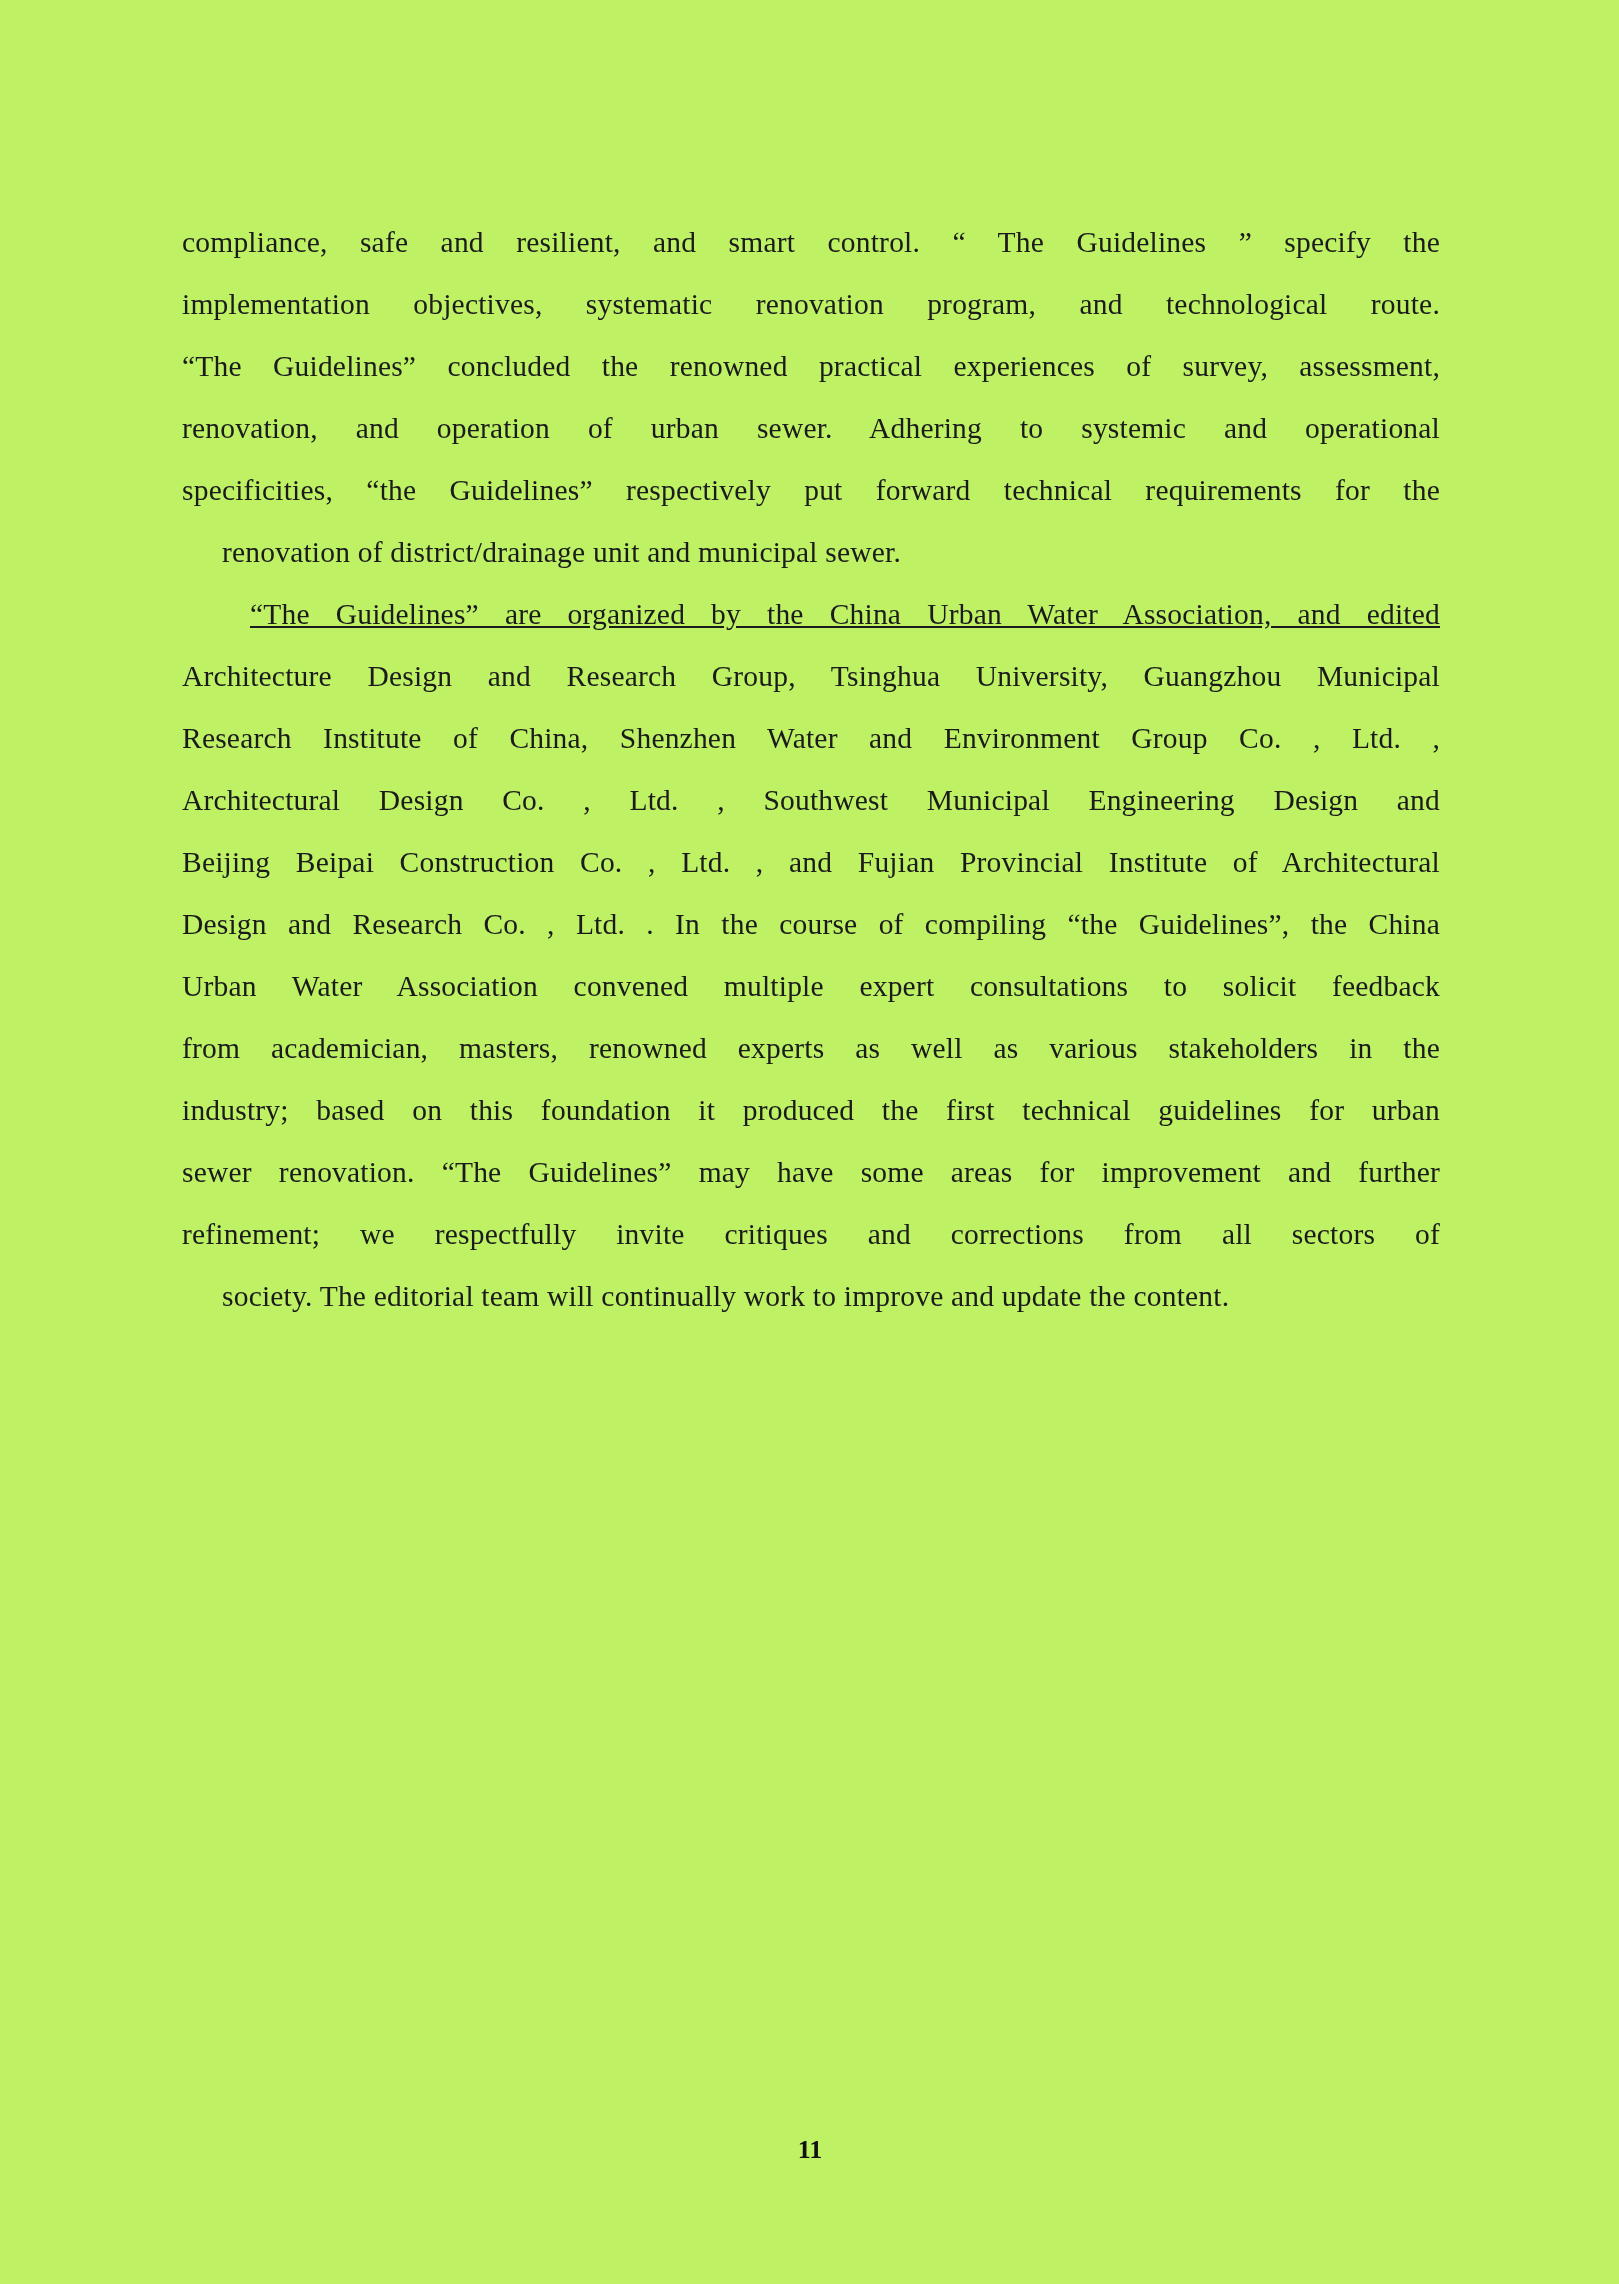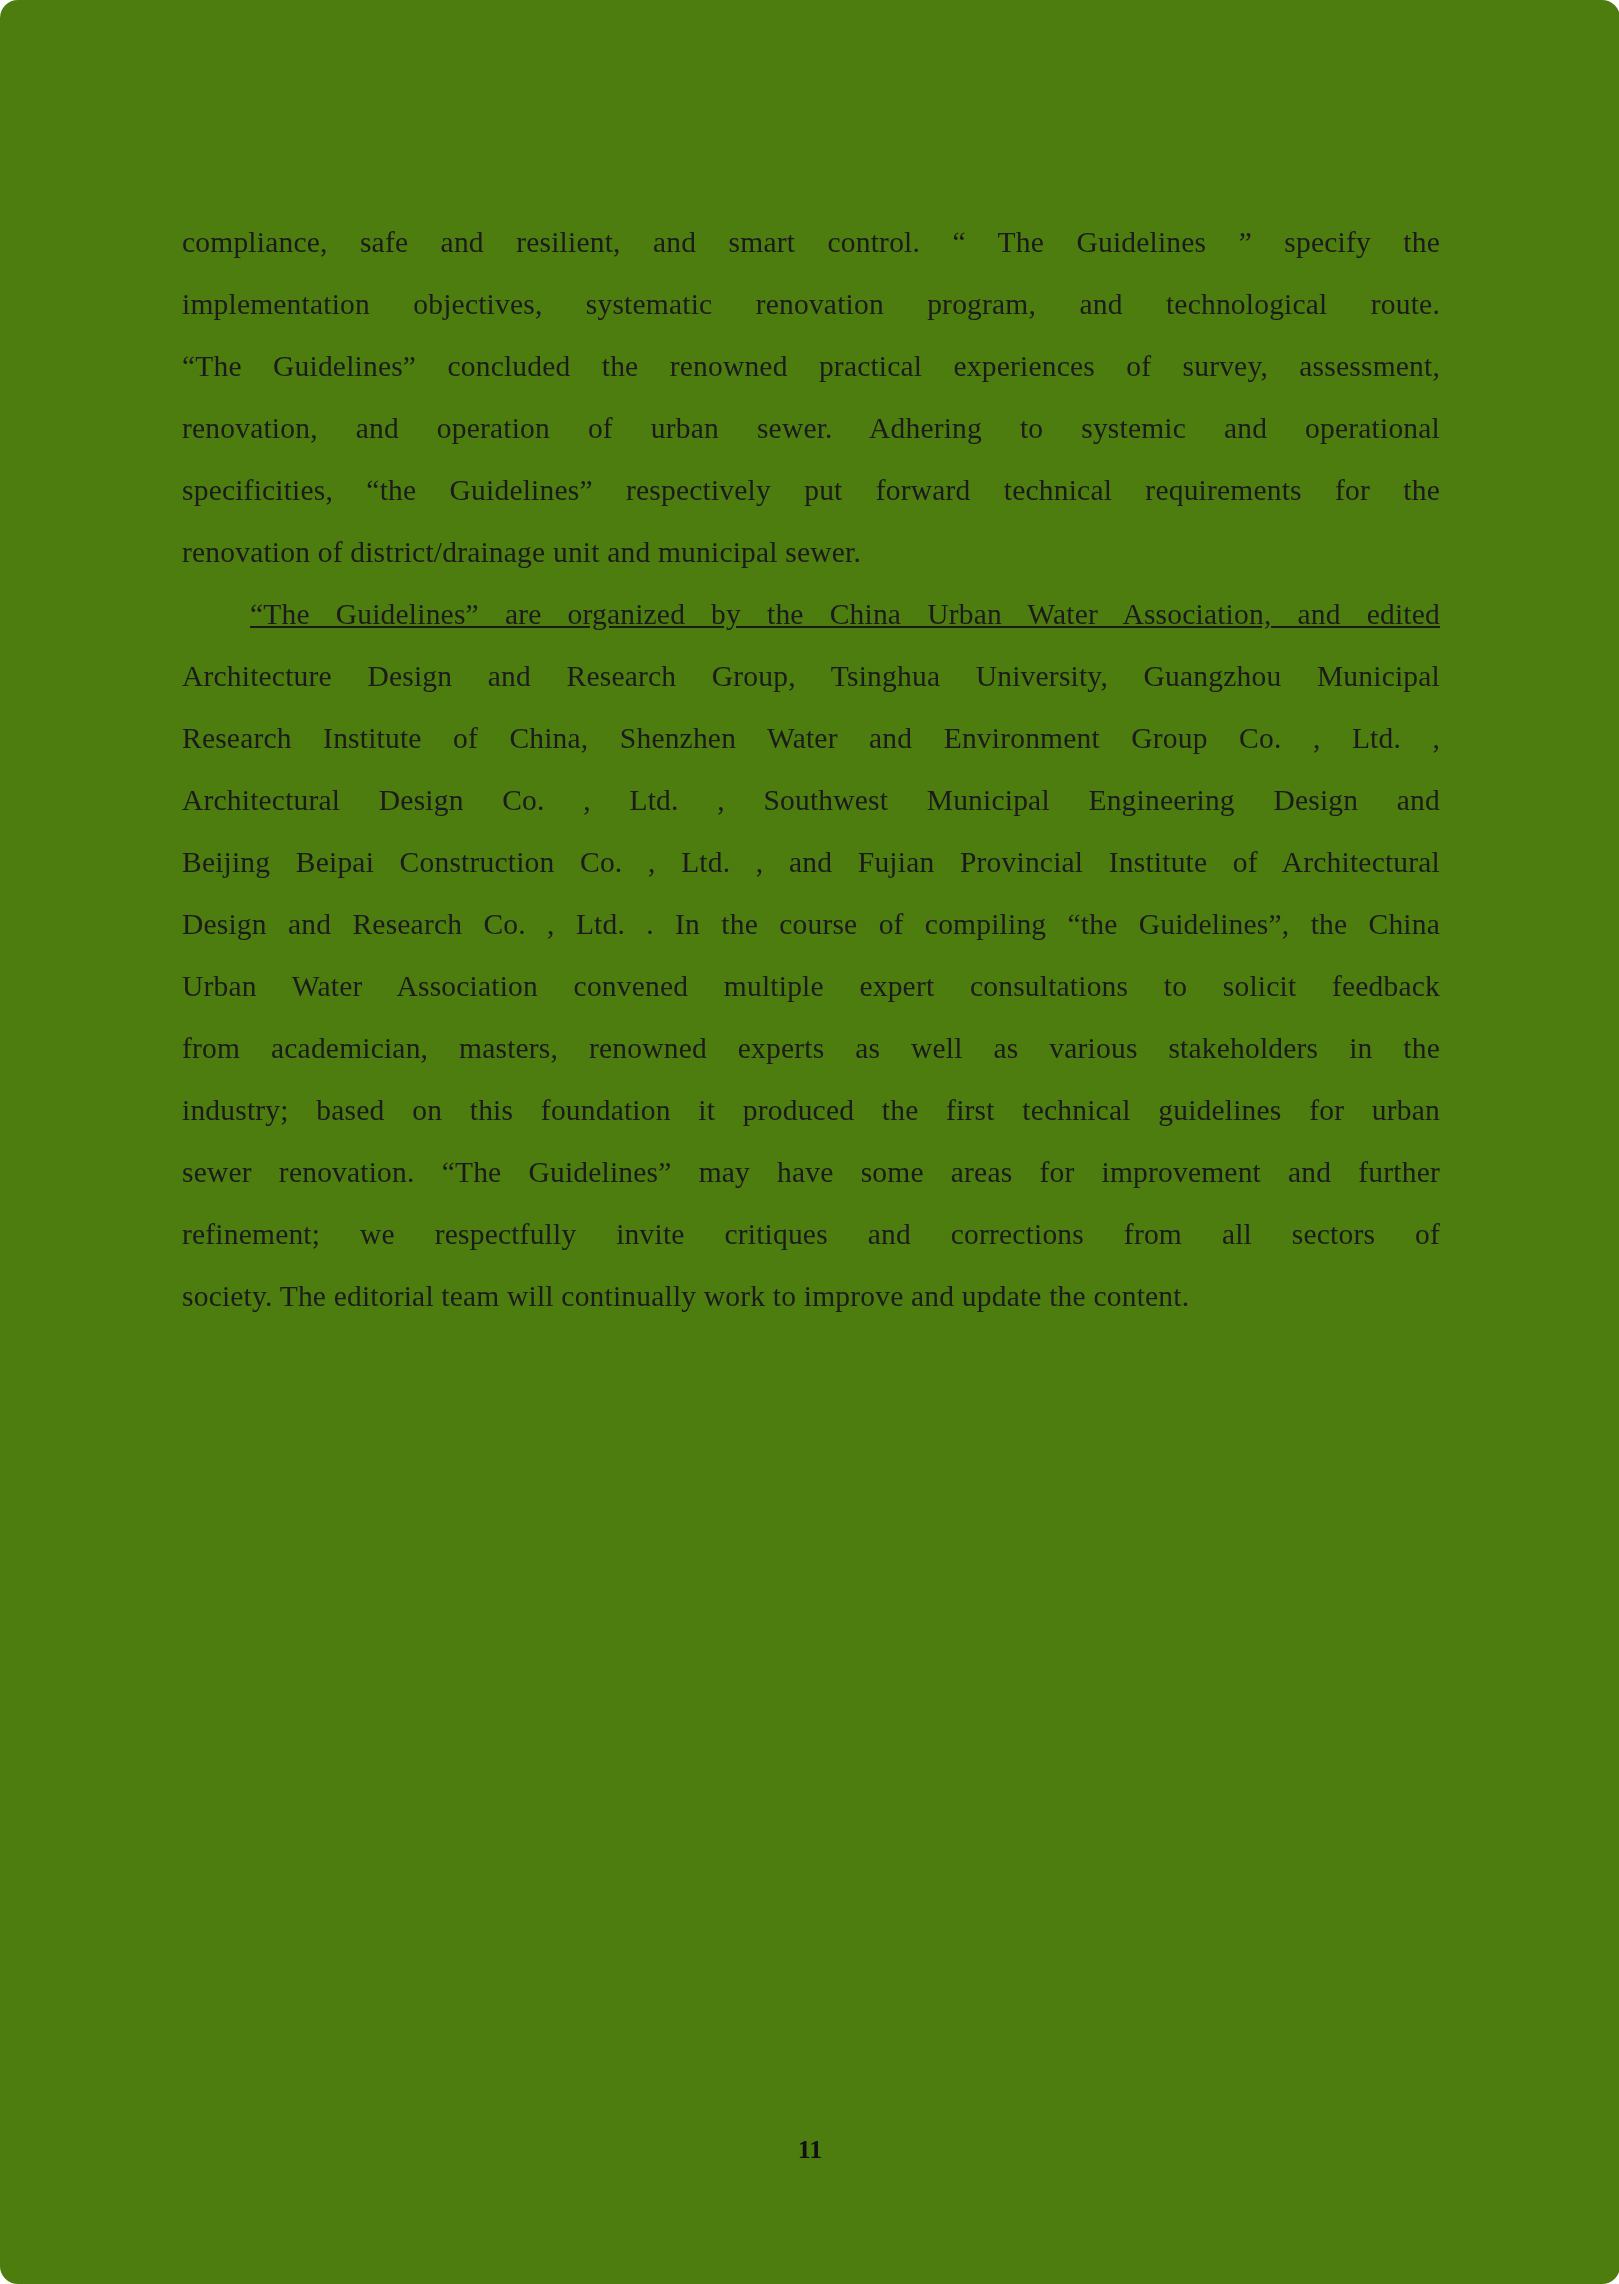--- a/index.html
+++ b/index.html
@@ -11,22 +11,21 @@
     height: 2284px;
     background: #ffffff;
     position: relative;
     font-family: "Liberation Serif", "DejaVu Serif", serif;
     color: #1b1b1b;
     overflow: hidden;
   }
   .page {
     position: absolute;
     inset: 0;
-    background: #4d7c0f;
-    border-radius: 18px;
+    background: #bef264;
   }
   .text-block {
     position: absolute;
     left: 182px;
     top: 211px;
     width: 1258px;
   }
   .line {
     font-size: 29.5px;
     line-height: 62px;
@@ -37,20 +36,21 @@
   }
   
   .jline {
     text-align: justify;
     text-align-last: justify;
   }
   
   .pline {
     text-align: left;
     text-align-last: left;
+    margin-left: 40px;
   }
   .indent {
     text-indent: 68px;
     text-decoration: underline;
   }
   .page-number {
     position: absolute;
     top: 2135px;
     left: 0;
     width: 100%;

